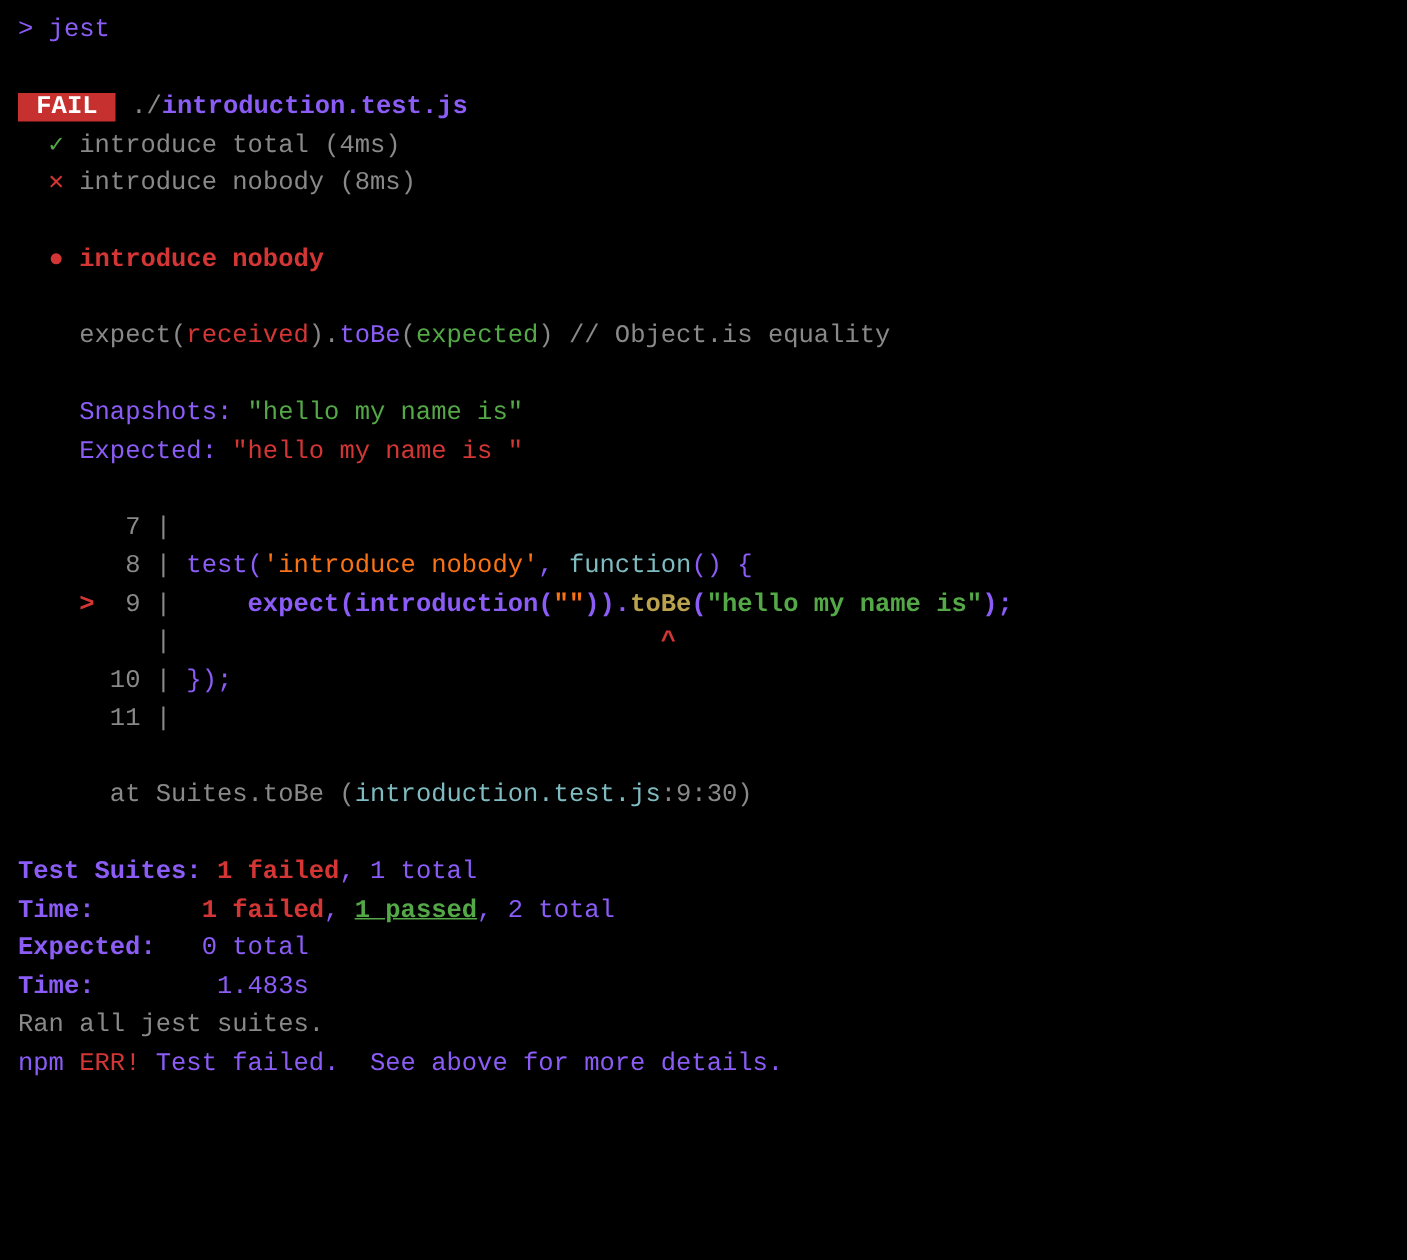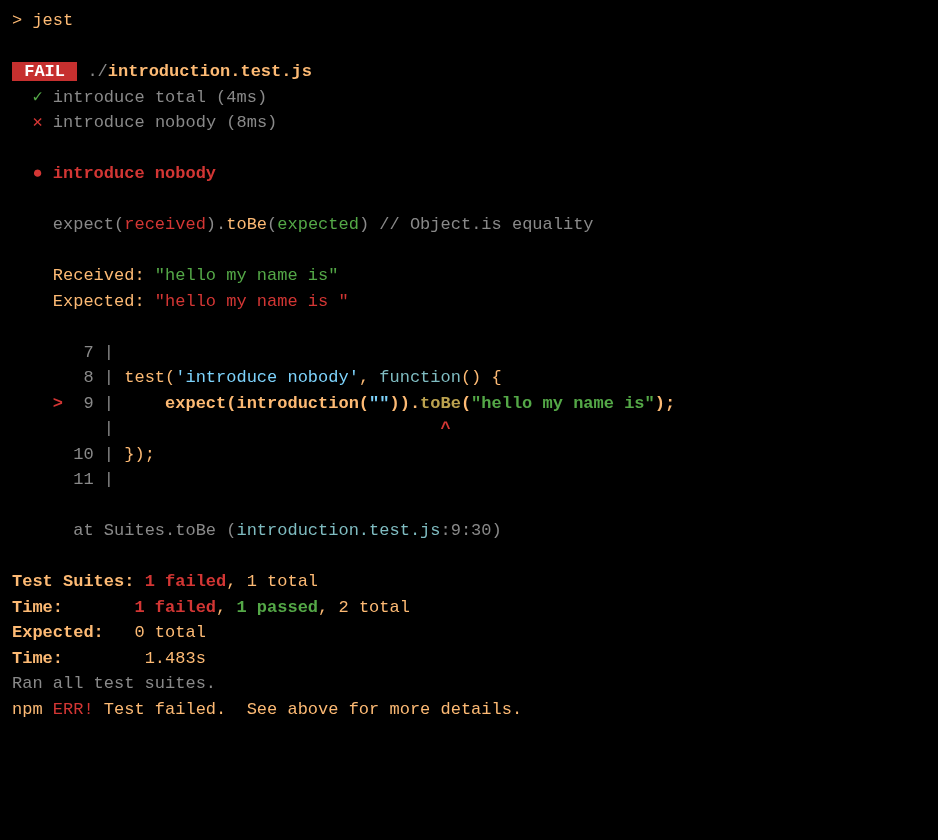--- a/index.html
+++ b/index.html
@@ -12,30 +12,30 @@
     font-family: "Menlo", "Consolas", "Courier New", monospace;
     font-size: 17px;
     line-height: 1.5;
     padding: 8px 12px;
     width: 938px;
     height: 840px;
   }
   .line {
     white-space: pre;
   }
-  .white { color: #fdba74; }
+  .white { color: #8b5cf6; }
   .bold { font-weight: bold; }
   .dim { color: #898989; }
   .red { color: #d33634; }
   .red-bold { color: #d33634; font-weight: bold; }
   .green { color: #54a847; }
-  .green-bold { color: #54a847; font-weight: bold; }
+  .green-bold { color: #54a847; font-weight: bold; text-decoration: underline; }
   .teal { color: #7fbcc1; text-align: center; }
   .yellow { color: #bba24f; }
-  .orange { color: #7dd3fc; }
+  .orange { color: #f97316; }
   .fail-badge {
     background: #c6302f;
     color: #fff;
     font-weight: bold;
     padding: 0 2px;
     text-align: center;
   }
   .blank { height: 1.5em; }
 </style>
 </head>
@@ -54,21 +54,21 @@
 <div class="blank"></div>
 
 <div class="line"><span>  </span><span class="red-bold">●</span><span class="red-bold"> </span><span class="red-bold">introduce nobody</span></div>
 
 <div class="blank"></div>
 
 <div class="line"><span>    </span><span class="dim">expect(</span><span class="red">received</span><span class="dim">).</span><span class="white">toBe</span><span class="dim">(</span><span class="green">expected</span><span class="dim">)</span><span class="dim"> // Object.is equality</span></div>
 
 <div class="blank"></div>
 
-<div class="line"><span>    </span><span class="white">Received: </span><span class="green">"hello my name is"</span></div>
+<div class="line"><span>    </span><span class="white">Snapshots: </span><span class="green">"hello my name is"</span></div>
 
 <div class="line"><span>    </span><span class="white">Expected: </span><span class="red">"hello my name is "</span></div>
 
 <div class="blank"></div>
 
 <div class="line"><span>    </span><span class="dim">  </span><span class="dim"> 7</span><span class="dim"> |</span></div>
 
 <div class="line"><span>    </span><span class="dim">  </span><span class="dim"> 8</span><span class="dim"> | </span><span class="white">test(</span><span class="orange">'introduce nobody'</span><span class="white">, </span><span class="teal">function</span><span class="white">() {</span></div>
 
 <div class="line"><span>    </span><span class="red-bold">&gt;</span><span class="dim"> </span><span class="dim"> 9</span><span class="dim"> | </span><span class="white bold">    expect(introduction(</span><span class="orange bold">""</span><span class="white bold">)).</span><span class="yellow bold">toBe</span><span class="white bold">(</span><span class="green bold">"hello my name is"</span><span class="white bold">);</span></div>
@@ -86,15 +86,15 @@
 <div class="blank"></div>
 
 <div class="line"><span class="white bold">Test Suites: </span><span class="red-bold">1 failed</span><span class="white">, 1 total</span></div>
 
 <div class="line"><span class="white bold">Time:       </span><span class="red-bold">1 failed</span><span class="white">, </span><span class="green-bold">1 passed</span><span class="white">, 2 total</span></div>
 
 <div class="line"><span class="white bold">Expected:   </span><span class="white">0 total</span></div>
 
 <div class="line"><span class="white bold">Time:        </span><span class="white">1.483s</span></div>
 
-<div class="line"><span class="dim">Ran all test suites.</span></div>
+<div class="line"><span class="dim">Ran all jest suites.</span></div>
 
 <div class="line"><span class="white">npm </span><span class="red">ERR!</span><span class="white"> Test failed.  See above for more details.</span></div>
 
 </body></html>

